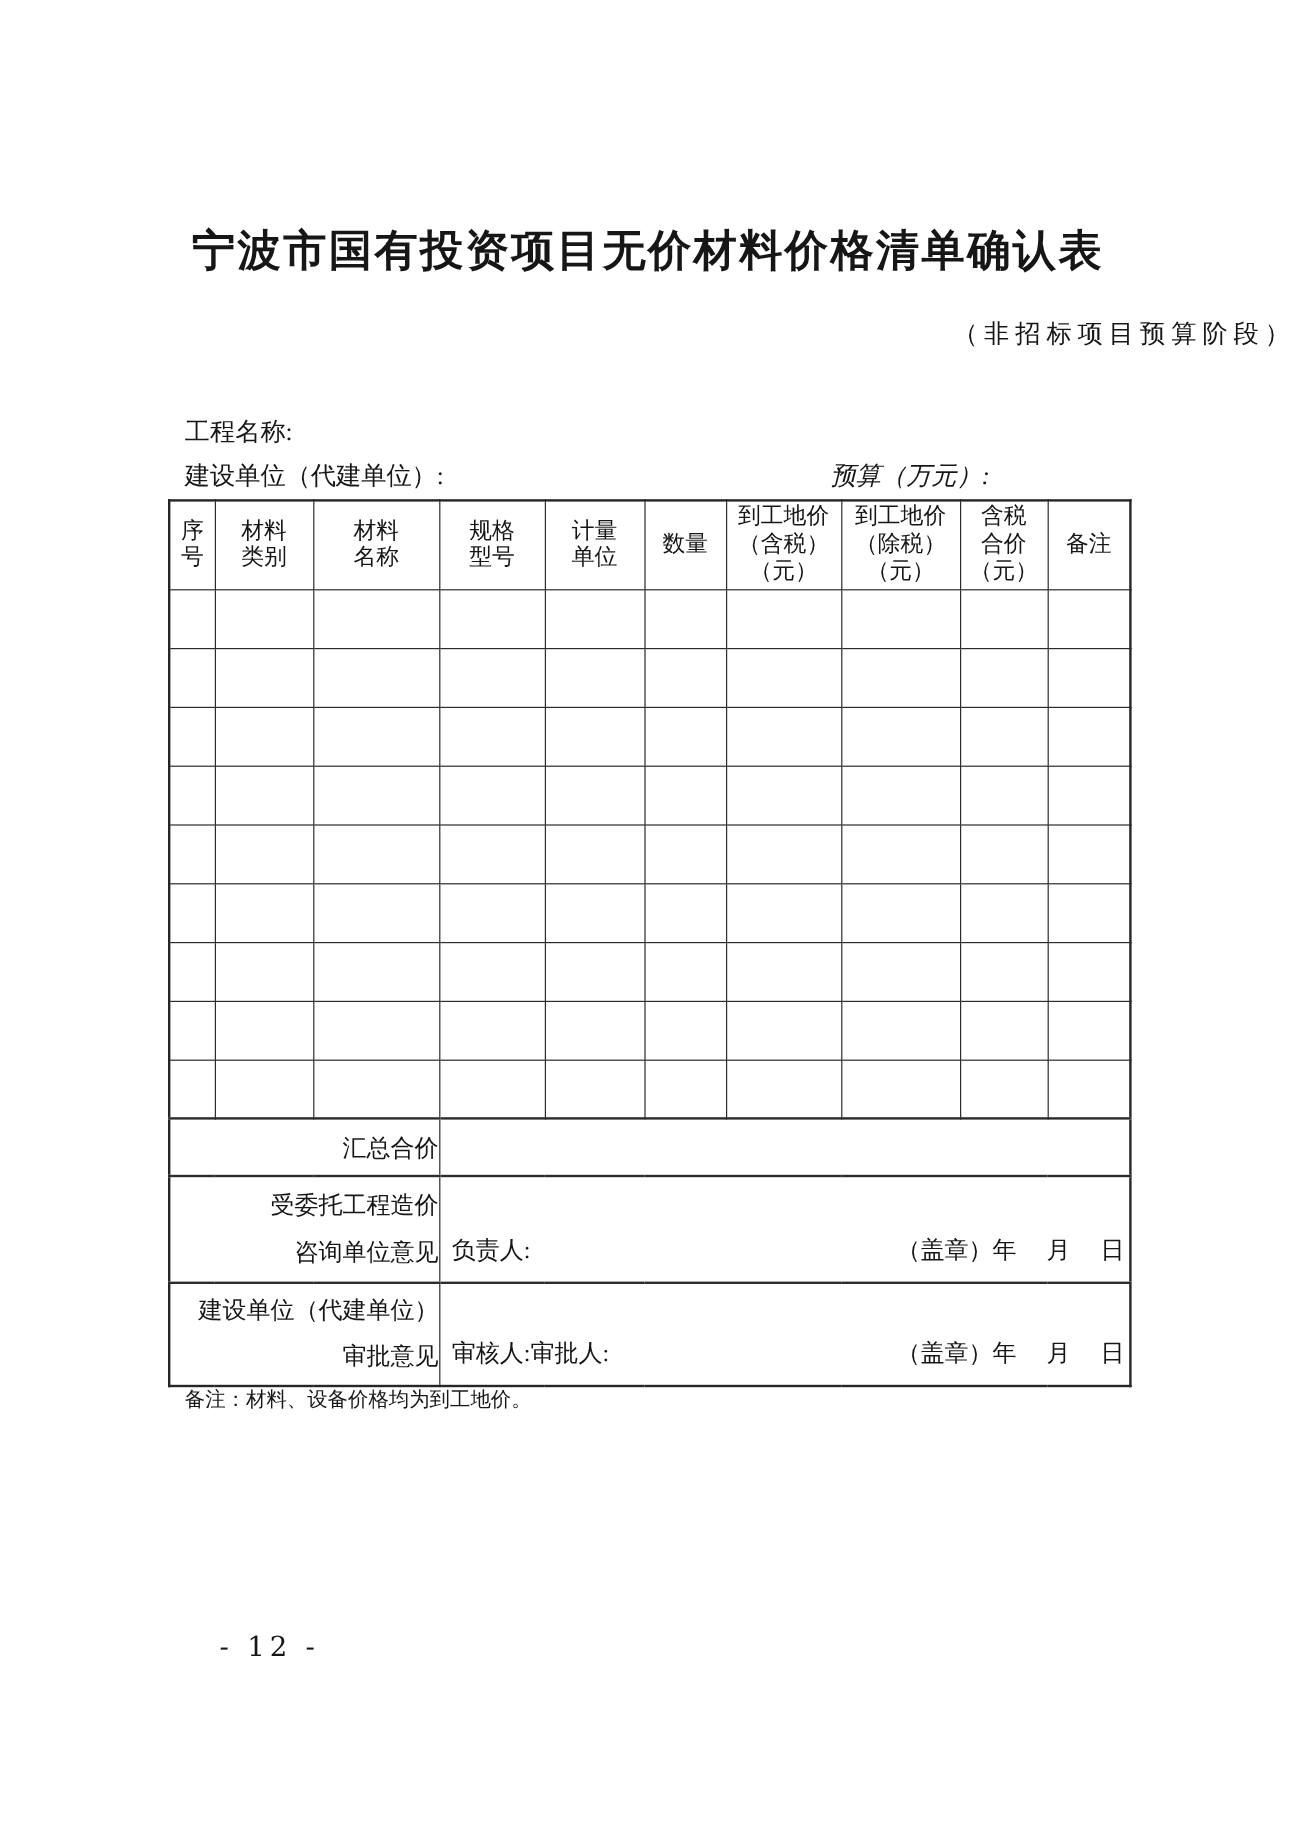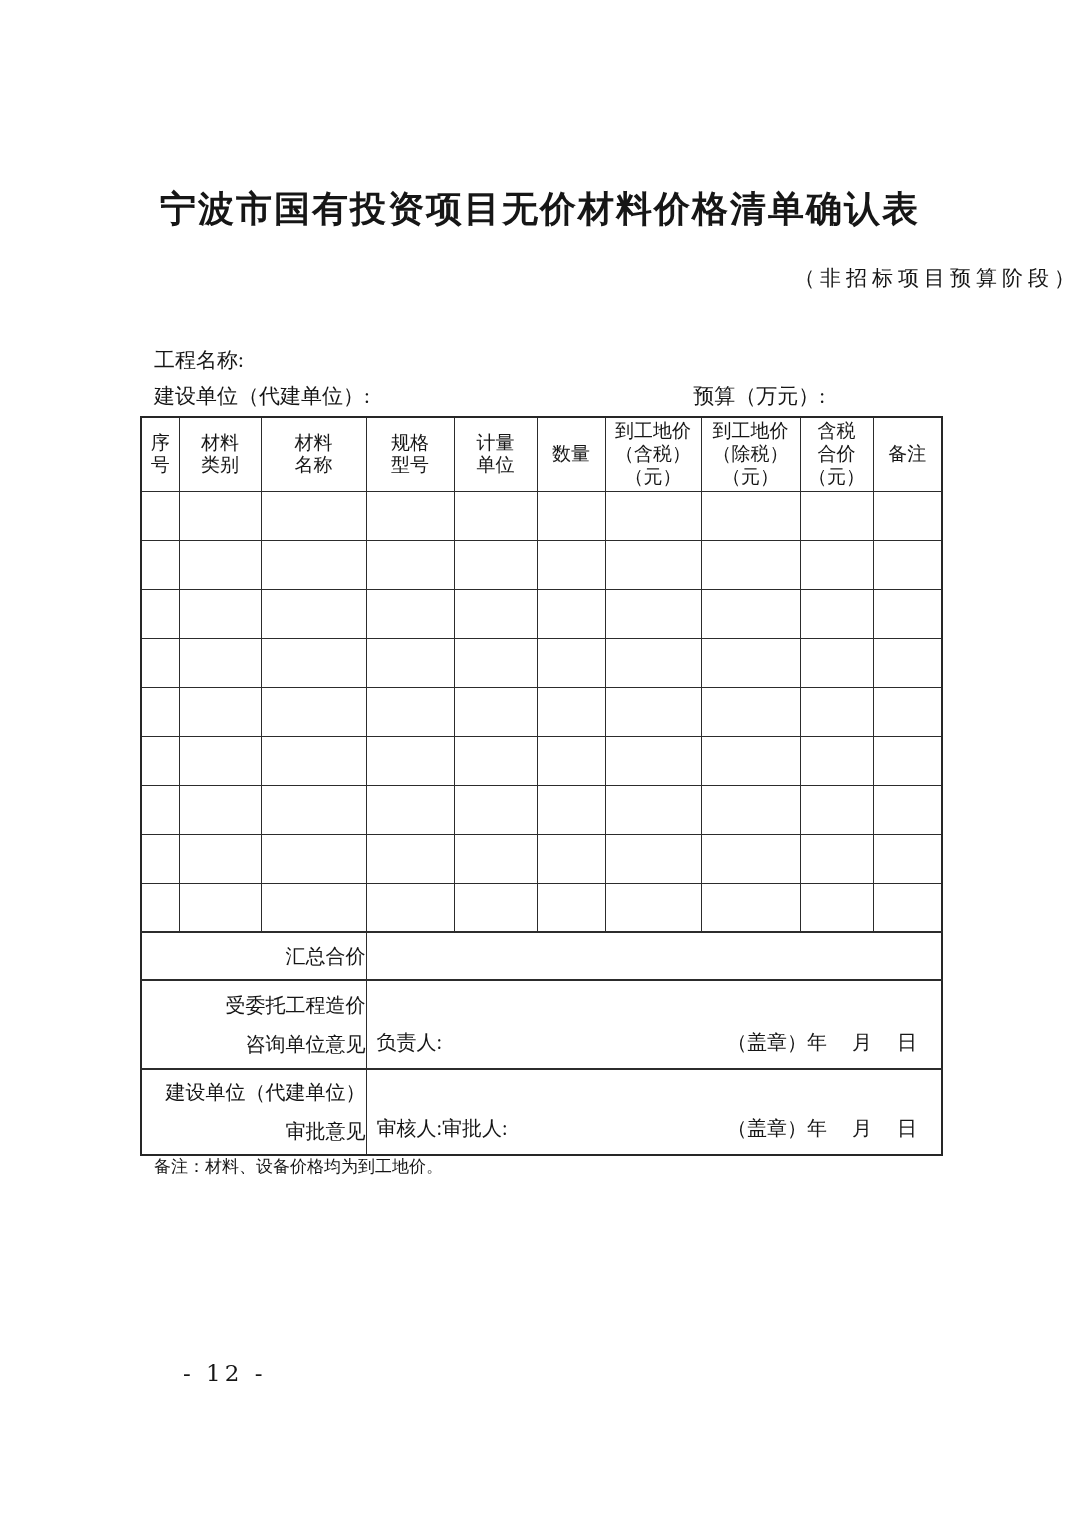--- a/index.html
+++ b/index.html
@@ -33,21 +33,21 @@
     width: 801px;
     margin: 54px 0 0 140px;
   }
   .meta-line {
     font-size: 21px;
     line-height: 28px;
     padding-left: 14px;
     display: flex;
   }
   .meta-line.units { margin-top: 8px; }
-  .budget-label { margin-left: auto; margin-right: 116px; }
+  .budget-label { margin-left: auto; margin-right: 116px; font-style: italic; }
   table.price-table {
     margin-top: 6px;
     width: 801px;
     table-layout: fixed;
     border-collapse: collapse;
     border: 2px solid #262626;
   }
   table.price-table th, table.price-table td {
     border: 1px solid #2c2c2c;
     padding: 0;
@@ -70,21 +70,21 @@
   .label-cell {
     text-align: right;
     vertical-align: middle;
     font-size: 20px;
   }
   .two-line div { line-height: 1.95; padding-left: 20px; }
   .sign-cell { vertical-align: bottom; }
   .sign-flex {
     display: flex;
     align-items: flex-end;
-    padding: 0 24px 14px 10px;
+    padding: 0 4px 14px 10px;
     line-height: 1.2;
   }
   .sign-right { margin-left: auto; white-space: pre; }
   .approver-label { }
   .footnote {
     margin-top: 0;
     padding-left: 14px;
     font-size: 17px;
     line-height: 1.3;
   }

